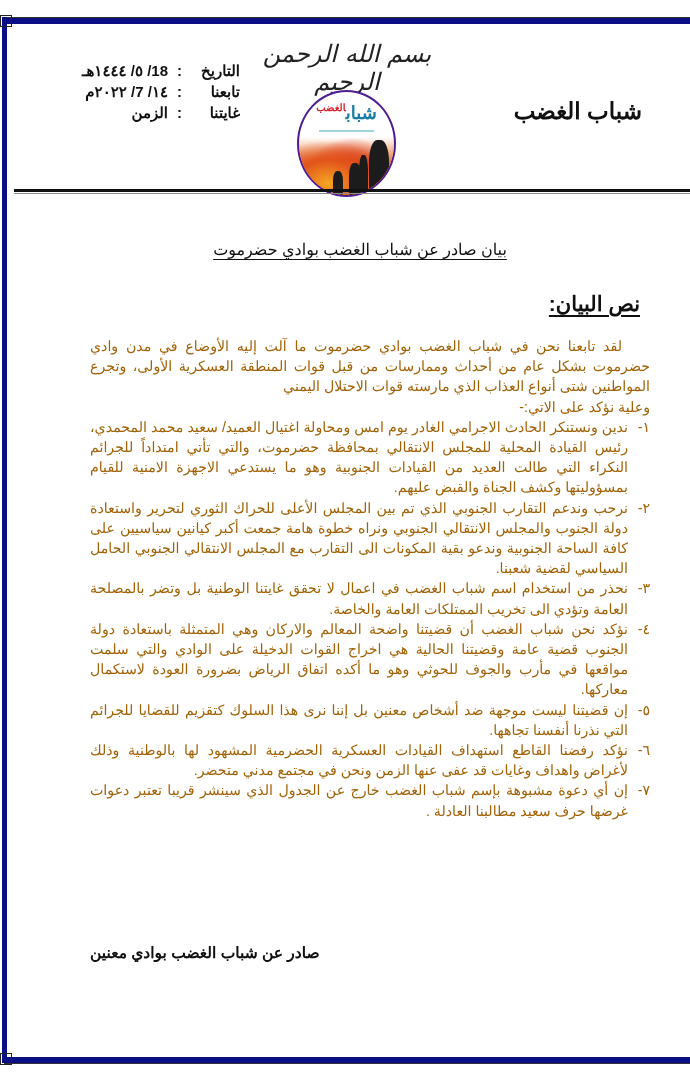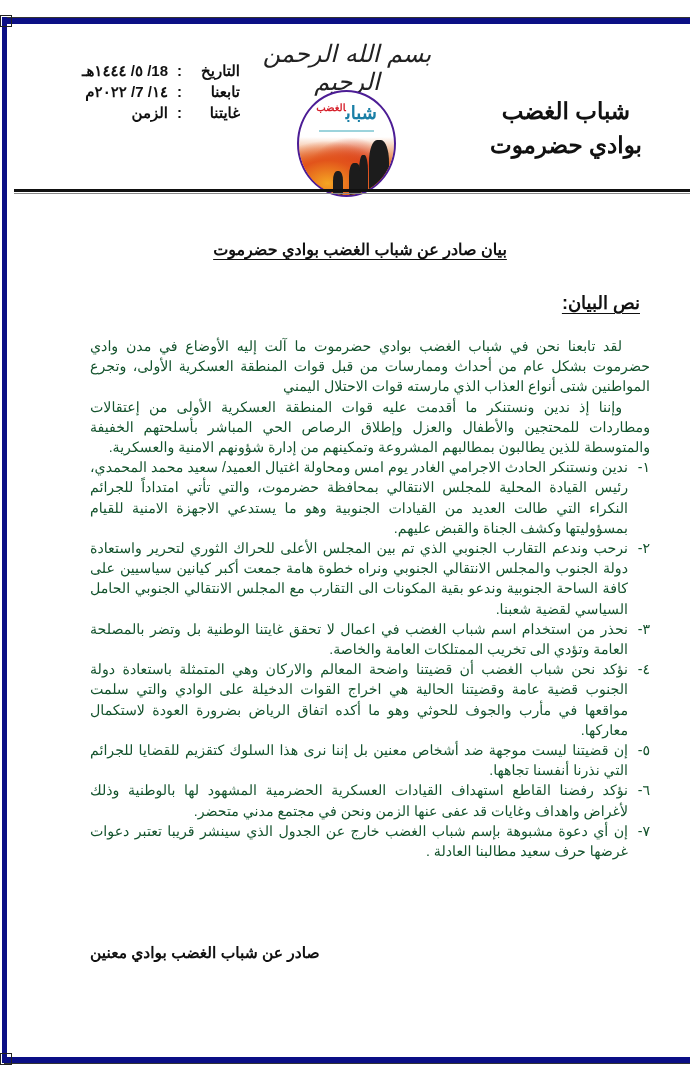--- a/index.html
+++ b/index.html
@@ -25,24 +25,24 @@
   .logo-sub { position:absolute; top:38px; left:20px; width:55px; height:2px; background:#9cd3dc; }
   .flames { position:absolute; left:0; bottom:0; width:100%; height:58px;
     background: radial-gradient(ellipse at 30% 80%, #f5a623 0%, #e2541b 35%, transparent 65%),
                 radial-gradient(ellipse at 55% 95%, #f2c94c 0%, #d9381e 40%, transparent 70%),
                 linear-gradient(to top, #b01d16, #e56a1c 50%, rgba(255,255,255,0) 100%); }
   .silhouette { position:absolute; background:#1c1c1c; border-radius:40% 40% 10% 10%; }
 
   .header-rule { position:absolute; left:14px; top:189px; width:676px; height:3px; background:#111; }
   .header-rule2 { position:absolute; left:14px; top:193px; width:676px; height:1px; background:#888; }
 
-  .title { position:absolute; left:190px; top:240px; width:340px; text-align:center; direction:rtl; font-family:"Liberation Sans",sans-serif; font-weight:bold; font-size:16px; text-decoration:underline; text-underline-offset:4px; }
-  .subtitle { position:absolute; right:50px; top:292px; direction:rtl; font-family:"Liberation Sans",sans-serif; font-weight:bold; font-size:18px; text-decoration:underline; text-underline-offset:4px;margin-left:41px; }
+  .title { position:absolute; left:190px; top:240px; width:340px; text-align:center; direction:rtl; font-family:"Liberation Sans",sans-serif; font-weight:normal; font-size:16px; text-decoration:underline; text-underline-offset:4px; }
+  .subtitle { position:absolute; right:50px; top:292px; direction:rtl; font-family:"Liberation Sans",sans-serif; font-weight:bold; font-size:21px; text-decoration:underline; text-underline-offset:4px;margin-left:41px; }
 
-  .body { position:absolute; left:90px; top:336px; width:560px; direction:rtl; text-align:justify; font-family:"Liberation Sans",sans-serif; font-size:14.2px; line-height:20.2px; color:#14532d; }
+  .body { position:absolute; left:90px; top:336px; width:560px; direction:rtl; text-align:justify; font-family:"Liberation Sans",sans-serif; font-size:14.2px; line-height:20.2px; color:#a16207; }
   .body p { margin:0; }
   .body .para1 { text-indent:28px; text-align-last:right; }
   .body .para2 { text-indent:28px; text-align-last:right; }
   .body .lead { }
   .items { margin:0; padding:0; list-style:none; }
   .item { display:flex; direction:rtl; }
   .item-num { flex:0 0 22px; white-space:nowrap; }
   .item-text { flex:1; text-align:justify; text-align-last:right; }
 
   .signoff { position:absolute; left:90px; top:944px; direction:rtl; font-family:"Liberation Sans",sans-serif; font-weight:bold; font-size:15.5px; }
@@ -51,21 +51,20 @@
 <body>
 
 <div class="frame-top"></div>
 <div class="frame-left"></div>
 <div class="frame-bottom"></div>
 <div class="corner tl"></div>
 <div class="corner bl"></div>
 
 <div class="org-name">
   <div>شباب الغضب</div>
-  <div>بوادي حضرموت</div>
 </div>
 
 <div class="basmala">بسم الله الرحمن الرحيم</div>
 
 <div class="logo">
   <div class="logo-text">
     <span>شباب</span><span class="red">الغضب</span>
   </div>
   <div class="logo-sub"></div>
   <div class="flames"></div>
@@ -94,21 +93,21 @@
 </div>
 
 <div class="header-rule"></div>
 <div class="header-rule2"></div>
 
 <div class="title">بيان صادر عن شباب الغضب بوادي حضرموت</div>
 <div class="subtitle">نص البيان:</div>
 
 <div class="body">
   <p class="para1">لقد تابعنا نحن في شباب الغضب بوادي حضرموت ما آلت إليه الأوضاع في مدن وادي حضرموت بشكل عام من أحداث وممارسات من قبل قوات المنطقة العسكرية الأولى، وتجرع المواطنين شتى أنواع العذاب الذي مارسته قوات الاحتلال اليمني</p>
-  <p class="para2">وإننا إذ ندين ونستنكر ما أقدمت عليه قوات المنطقة العسكرية الأولى من إعتقالات ومطاردات للمحتجين والأطفال والعزل وإطلاق الرصاص الحي المباشر بأسلحتهم الخفيفة والمتوسطة للذين يطالبون بمطالبهم المشروعة وتمكينهم من إدارة شؤونهم الامنية والعسكرية.</p>
+  <p class="lead">وعلية نؤكد على الاتي:-</p>
   <ol class="items">
     <li class="item">
       <span class="item-num">١-</span>
       <span class="item-text">ندين ونستنكر الحادث الاجرامي الغادر يوم امس ومحاولة اغتيال العميد/ سعيد محمد المحمدي، رئيس القيادة المحلية للمجلس الانتقالي بمحافظة حضرموت، والتي تأتي امتداداً للجرائم النكراء التي طالت العديد من القيادات الجنوبية وهو ما يستدعي الاجهزة الامنية للقيام بمسؤوليتها وكشف الجناة والقبض عليهم.</span>
     </li>
     <li class="item">
       <span class="item-num">٢-</span>
       <span class="item-text">نرحب وندعم التقارب الجنوبي الذي تم بين المجلس الأعلى للحراك الثوري لتحرير واستعادة دولة الجنوب والمجلس الانتقالي الجنوبي ونراه خطوة هامة جمعت أكبر كيانين سياسيين على كافة الساحة الجنوبية وندعو بقية المكونات الى التقارب مع المجلس الانتقالي الجنوبي الحامل السياسي لقضية شعبنا.</span>
     </li>
     <li class="item">

